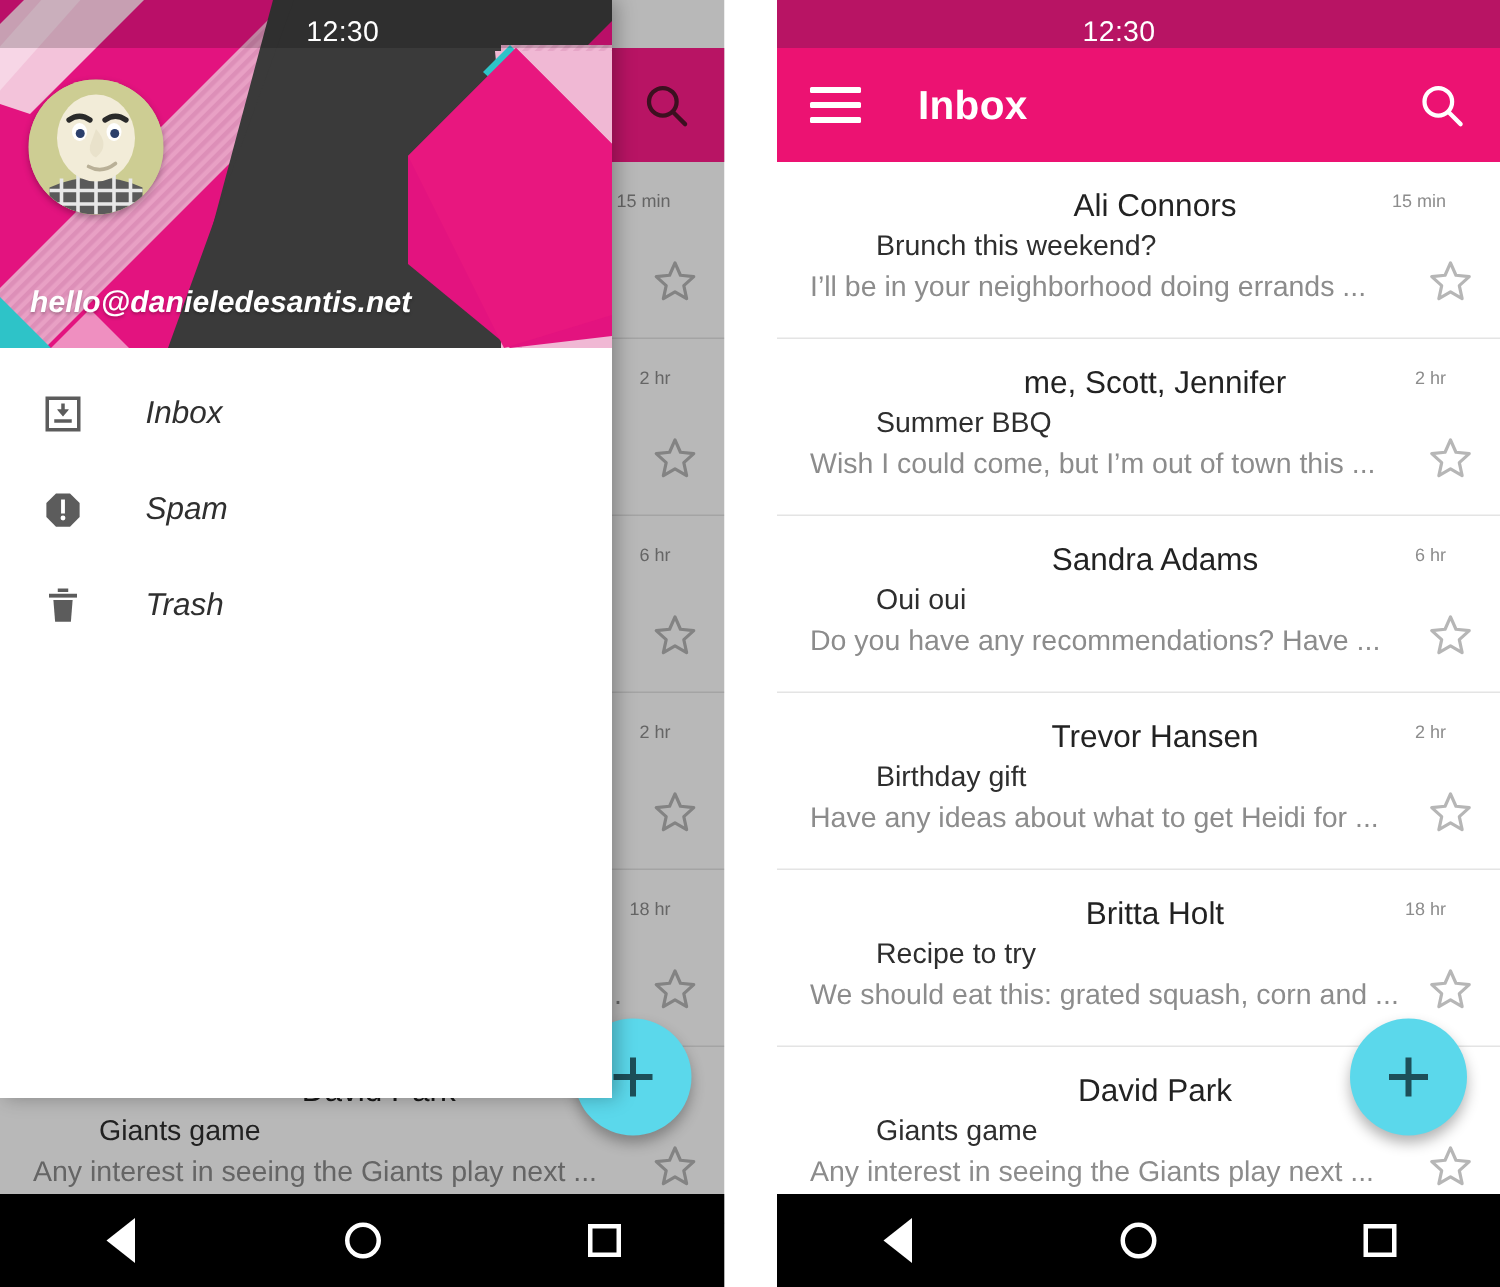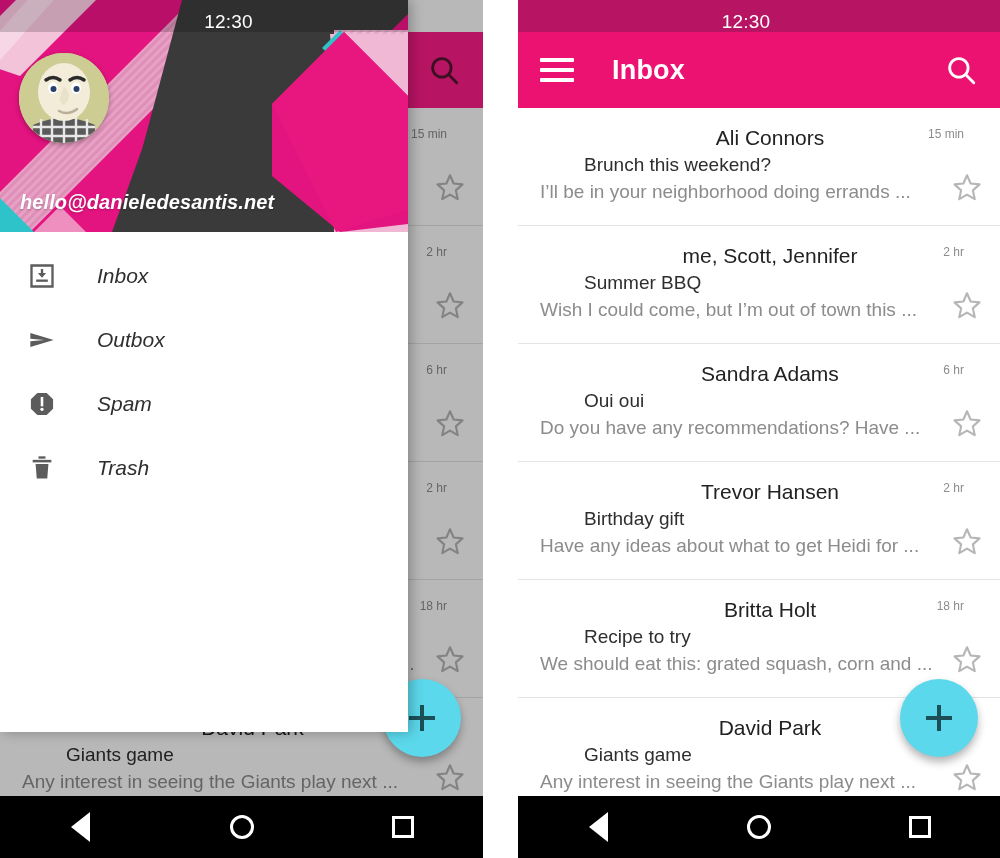--- a/index.html
+++ b/index.html
@@ -271,28 +271,20 @@
               <path d="M3 3h18v18H3z" fill="none" stroke="#5c5c5c" stroke-width="2"></path>
               <path d="M7 15h10v2H7z"></path>
               <path d="M12 6v5M12 13l-3.2-3.6h6.4z"></path>
               <path d="M11 6h2v4h-2z"></path>
                 <path d="M8.6 9.4h6.8L12 13.4z"></path>
             </svg>
           </span>
           <span class="di-label">Inbox</span>
         </div>
 
-        <div class="draweritem">
-          <span class="di-icon">
-            <svg viewBox="0 0 24 24" width="28" height="28" fill="#5c5c5c">
-              <path d="M2 6 L22 12 L2 18 L2 13 L14 12 L2 11 Z"></path>
-            </svg>
-          </span>
-          <span class="di-label">Outbox</span>
-        </div>
 
         <div class="draweritem">
           <span class="di-icon">
             <svg viewBox="0 0 24 24" width="28" height="28" fill="#5c5c5c">
               <path d="M8 2.5h8L21.5 8v8L16 21.5H8L2.5 16V8z"></path>
               <rect x="10.9" y="6" width="2.2" height="8" fill="#fff"></rect>
               <circle cx="12" cy="16.6" r="1.4" fill="#fff"></circle>
             </svg>
           </span>
           <span class="di-label">Spam</span>

